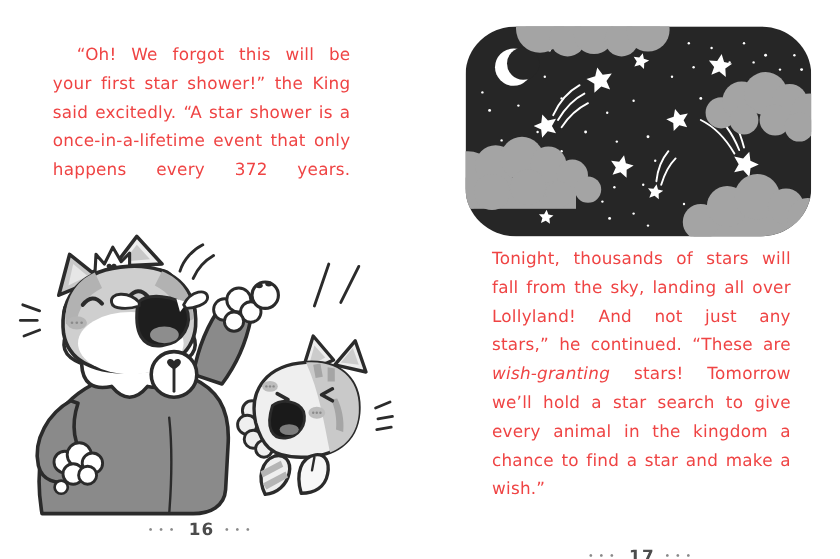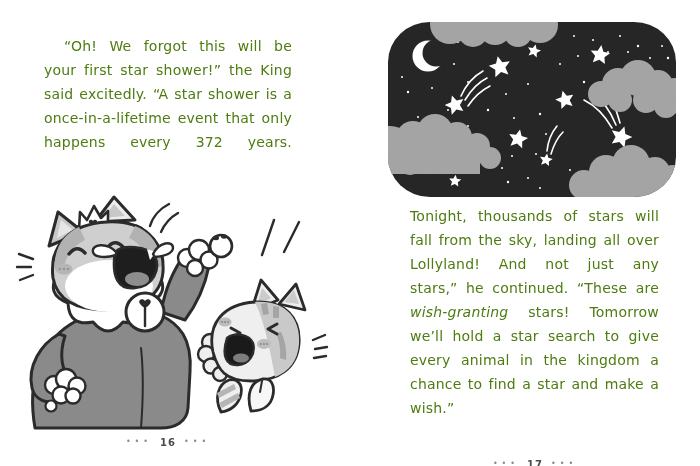--- a/index.html
+++ b/index.html
@@ -4,34 +4,34 @@
 <style>
   html,body{margin:0;padding:0;}
   body{
     width:700px;height:466px;position:relative;background:#ffffff;overflow:hidden;
     font-family:"DejaVu Sans","Liberation Sans",sans-serif;
   }
   .page{position:absolute;top:0;height:466px;width:350px;}
   .page-left{left:0;}
   .page-right{left:350px;}
   .para{
-    position:absolute;margin:0;color:#4d7c0f;font-size:14px;line-height:24px;
+    position:absolute;margin:0;color:#ef4444;font-size:14px;line-height:24px;
     text-align:justify;letter-spacing:0.2px;word-spacing:1px;
   }
   .para-left{left:44px;top:34px;width:248px;text-indent:20px;text-align-last:justify;}
   .para-right{left:60px;top:204px;width:249px;}
   .para em{font-style:italic;}
   .pagefoot{
     position:absolute;top:431px;left:0;width:100%;text-align:center;
     color:#8f8f8f;box-sizing:border-box;white-space:nowrap;
   }
   .page-left .pagefoot{padding-right:14px;}
   .page-right .pagefoot{padding-left:20px;margin-top:22px;}
   .dots{font-size:8px;letter-spacing:4px;color:#8a8a8a;vertical-align:2px;}
-  .pagenum{font-size:10px;color:#4c4c4c;margin:0 8px;letter-spacing:1px;font-weight:bold;text-align:center;}
+  .pagenum{font-size:14px;color:#4c4c4c;margin:0 8px;letter-spacing:1px;font-weight:bold;text-align:center;}
   .sky{position:absolute;left:38px;top:22px;}
   .cats{position:absolute;left:15px;top:192px;}
 </style>
 </head>
 <body>
 
 <div class="page page-left">
 
   <p class="para para-left"><span>“Oh! We forgot this will be your first star shower!” the King said excitedly. “A star shower is a once-in-a-lifetime event that only happens every 372 years.</span></p>
 

